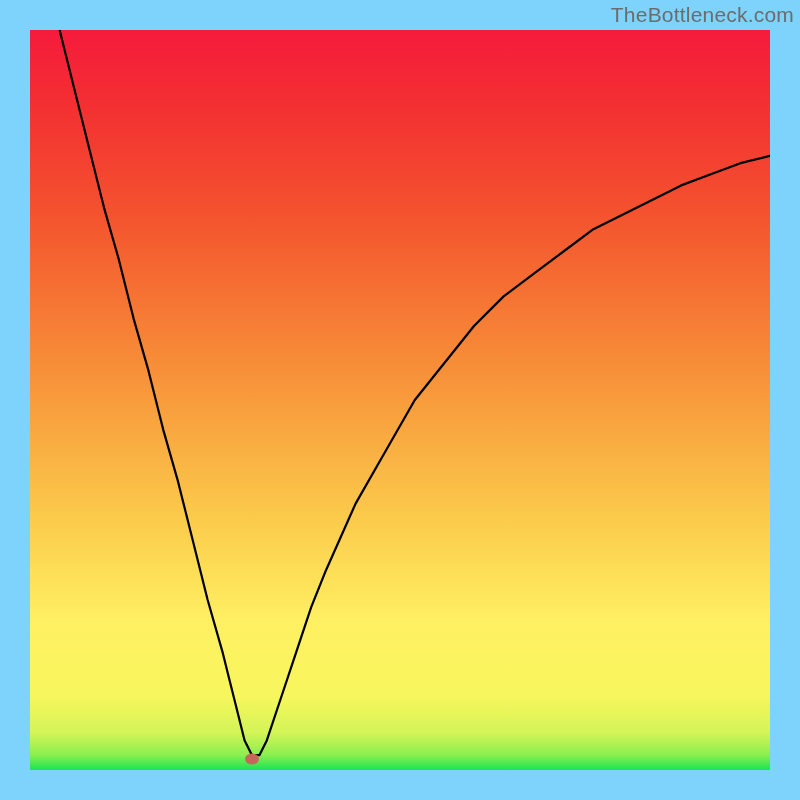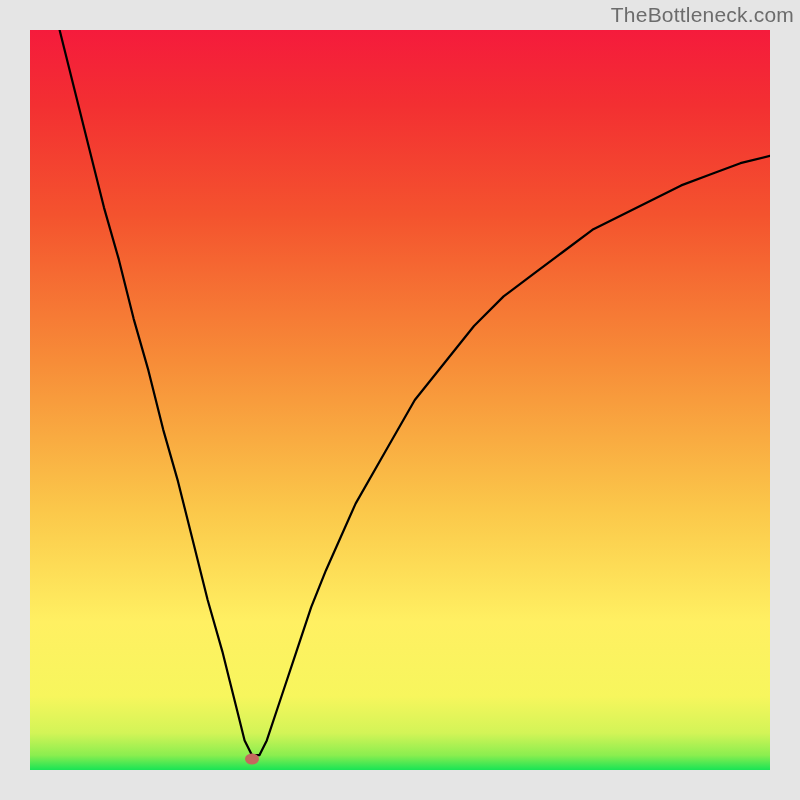--- a/index.html
+++ b/index.html
@@ -8,21 +8,21 @@
     width: 800px;
     height: 800px;
     overflow: hidden;
     background: #000;
     font-family: Arial, Helvetica, sans-serif;
   }
   .frame {
     position: relative;
     width: 800px;
     height: 800px;
-    background: #e5e5e5;
+    background: #7dd3fc;
   }
   .plot-area {
     position: absolute;
     left: 30px;
     top: 30px;
     width: 740px;
     height: 740px;
     overflow: hidden;
   }
   .gradient-bg {

